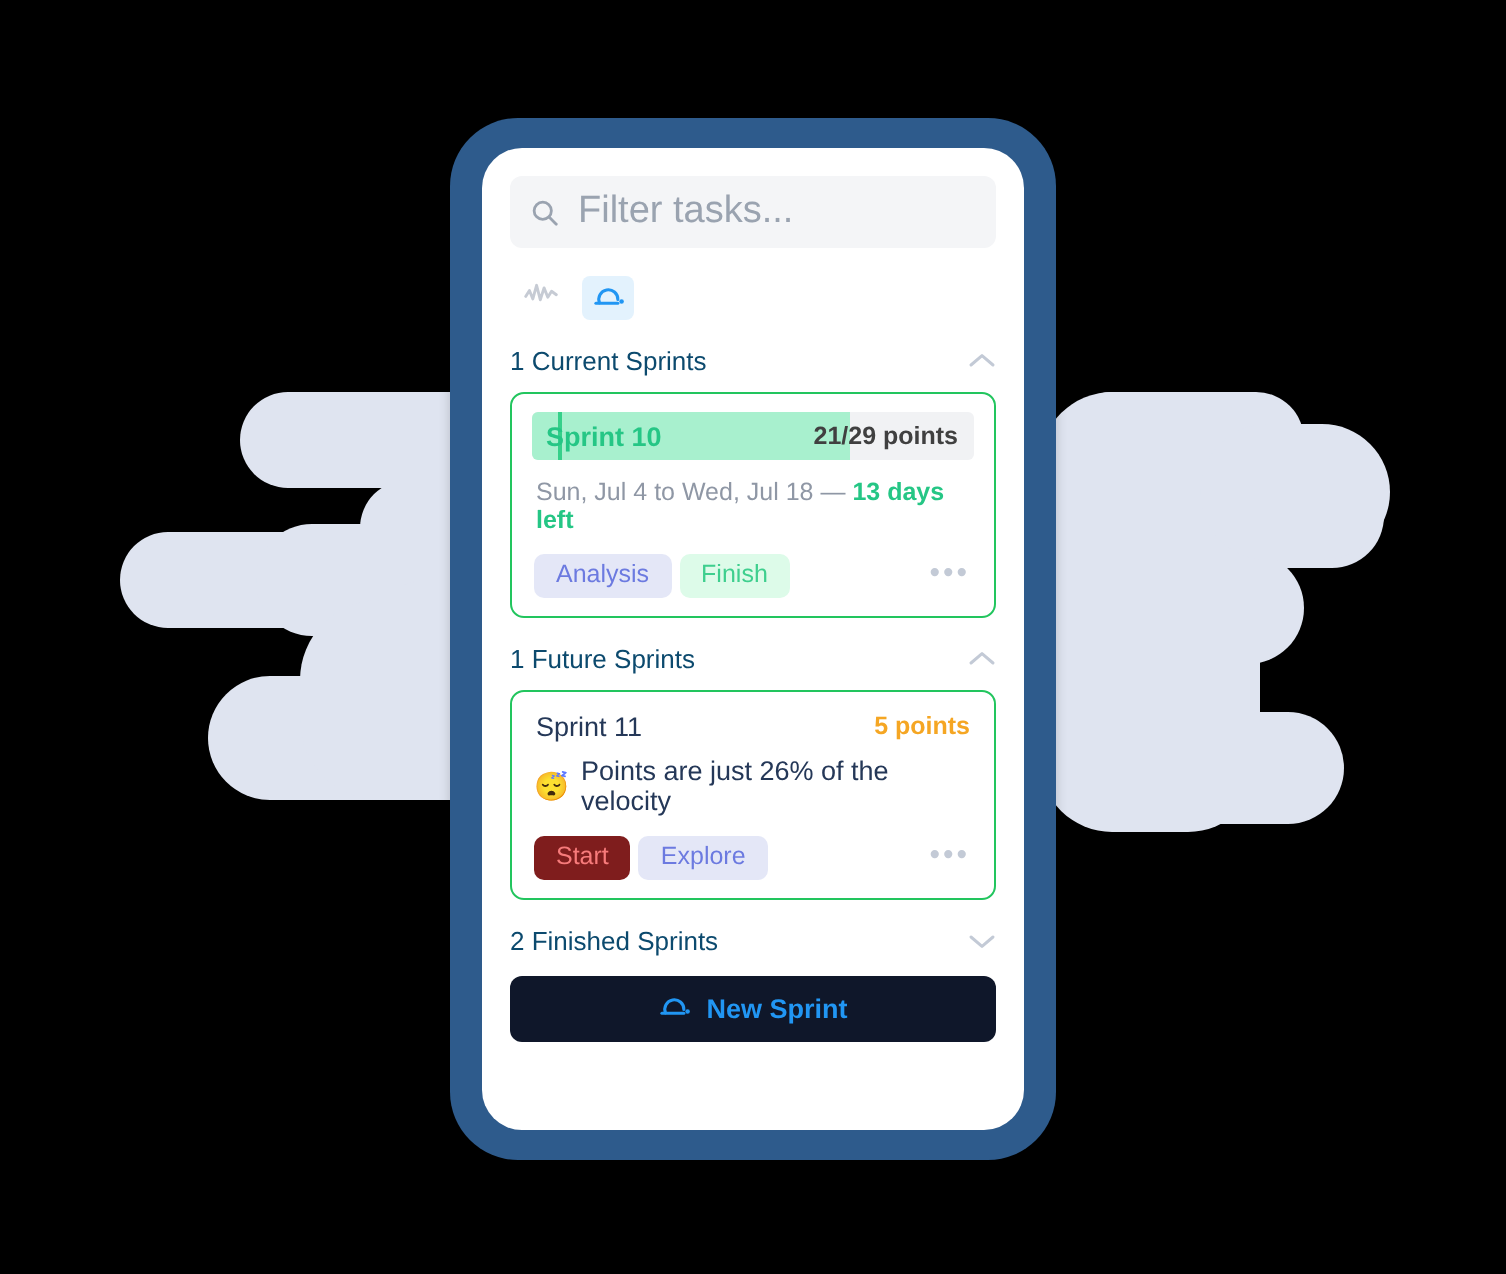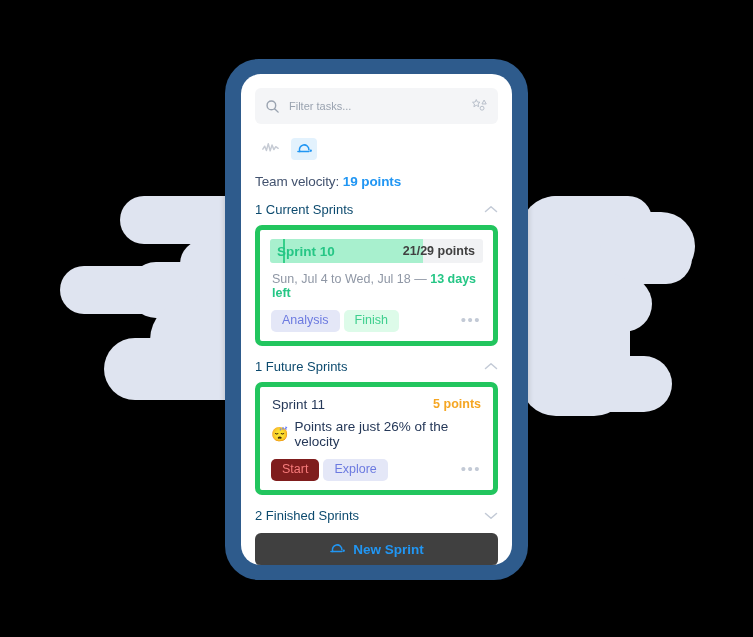--- a/index.html
+++ b/index.html
@@ -66,21 +66,21 @@
     padding: 0 10px;
     box-sizing: border-box;
   }
   .search-icon { flex: 0 0 auto; display: block; line-height: 0; }
   .search-input {
     flex: 1 1 auto;
     border: 0;
     outline: 0;
     background: transparent;
     font-family: "Liberation Sans", sans-serif;
-    font-size: 11px;
+    font-size: 19px;
     color: #253858;
     margin-left: 9px;
     padding: 0;
   }
   .search-input::placeholder { color: #9aa3b0; opacity: 1; }
   .magic-icon { flex: 0 0 auto; line-height: 0; margin-left: 6px; }
 
   
   .view-toggle {
     margin-top: 14px;
@@ -118,21 +118,21 @@
   }
   .section-title {
     font-size: 13px;
     color: #0c4a6e;
   }
   .chev { line-height: 0; }
 
   
   .card {
     margin-top: 8px;
-    border: 5px solid #22c55e;
+    border: 1px solid #22c55e;
     border-radius: 7px;
     background: #fff;
     padding: 9px 10px 9px 10px;
     box-sizing: border-box;
   }
 
   
   .progress-row {
     position: relative;
     height: 24px;
@@ -235,21 +235,21 @@
     line-height: 1;
     cursor: pointer;
     padding-right: 2px;
     padding-bottom: 3px;
   }
 
   
   .new-sprint-btn {
     margin-top: 10px;
     height: 33px;
-    background: #404040;
+    background: #0f172a;
     border-radius: 6px;
     display: flex;
     align-items: center;
     justify-content: center;
     gap: 7px;
     cursor: pointer;
   }
   .new-sprint-label {
     font-size: 13.5px;
     font-weight: 700;
@@ -315,24 +315,20 @@
         <span>
           <svg width="17" height="14" viewBox="0 0 20 16" fill="none" stroke="#2196f3" stroke-width="1.8" stroke-linecap="round">
             <path d="M4.4 13.2 A5.6 5.6 0 1 1 15.2 11.2"></path>
             <line x1="2.3" y1="13.4" x2="15.2" y2="13.4"></line>
             <circle cx="17.4" cy="12.4" r="1.35" fill="#2196f3" stroke="none"></circle>
           </svg>
         </span>
       </div>
     </div>
 
-    <div class="velocity-line">
-      <span>Team velocity:</span>
-      <span class="velocity-value">19 points</span>
-    </div>
 
     <div class="section-header">
       <span class="section-title">1 Current Sprints</span>
       <span class="chev">
         <svg width="14" height="9" viewBox="0 0 14 9" fill="none" stroke="#c3cad6" stroke-width="1.5" stroke-linecap="round" stroke-linejoin="round">
           <polyline points="1.5,6.5 7,1.8 12.5,6.5"></polyline>
         </svg>
       </span>
     </div>
 

